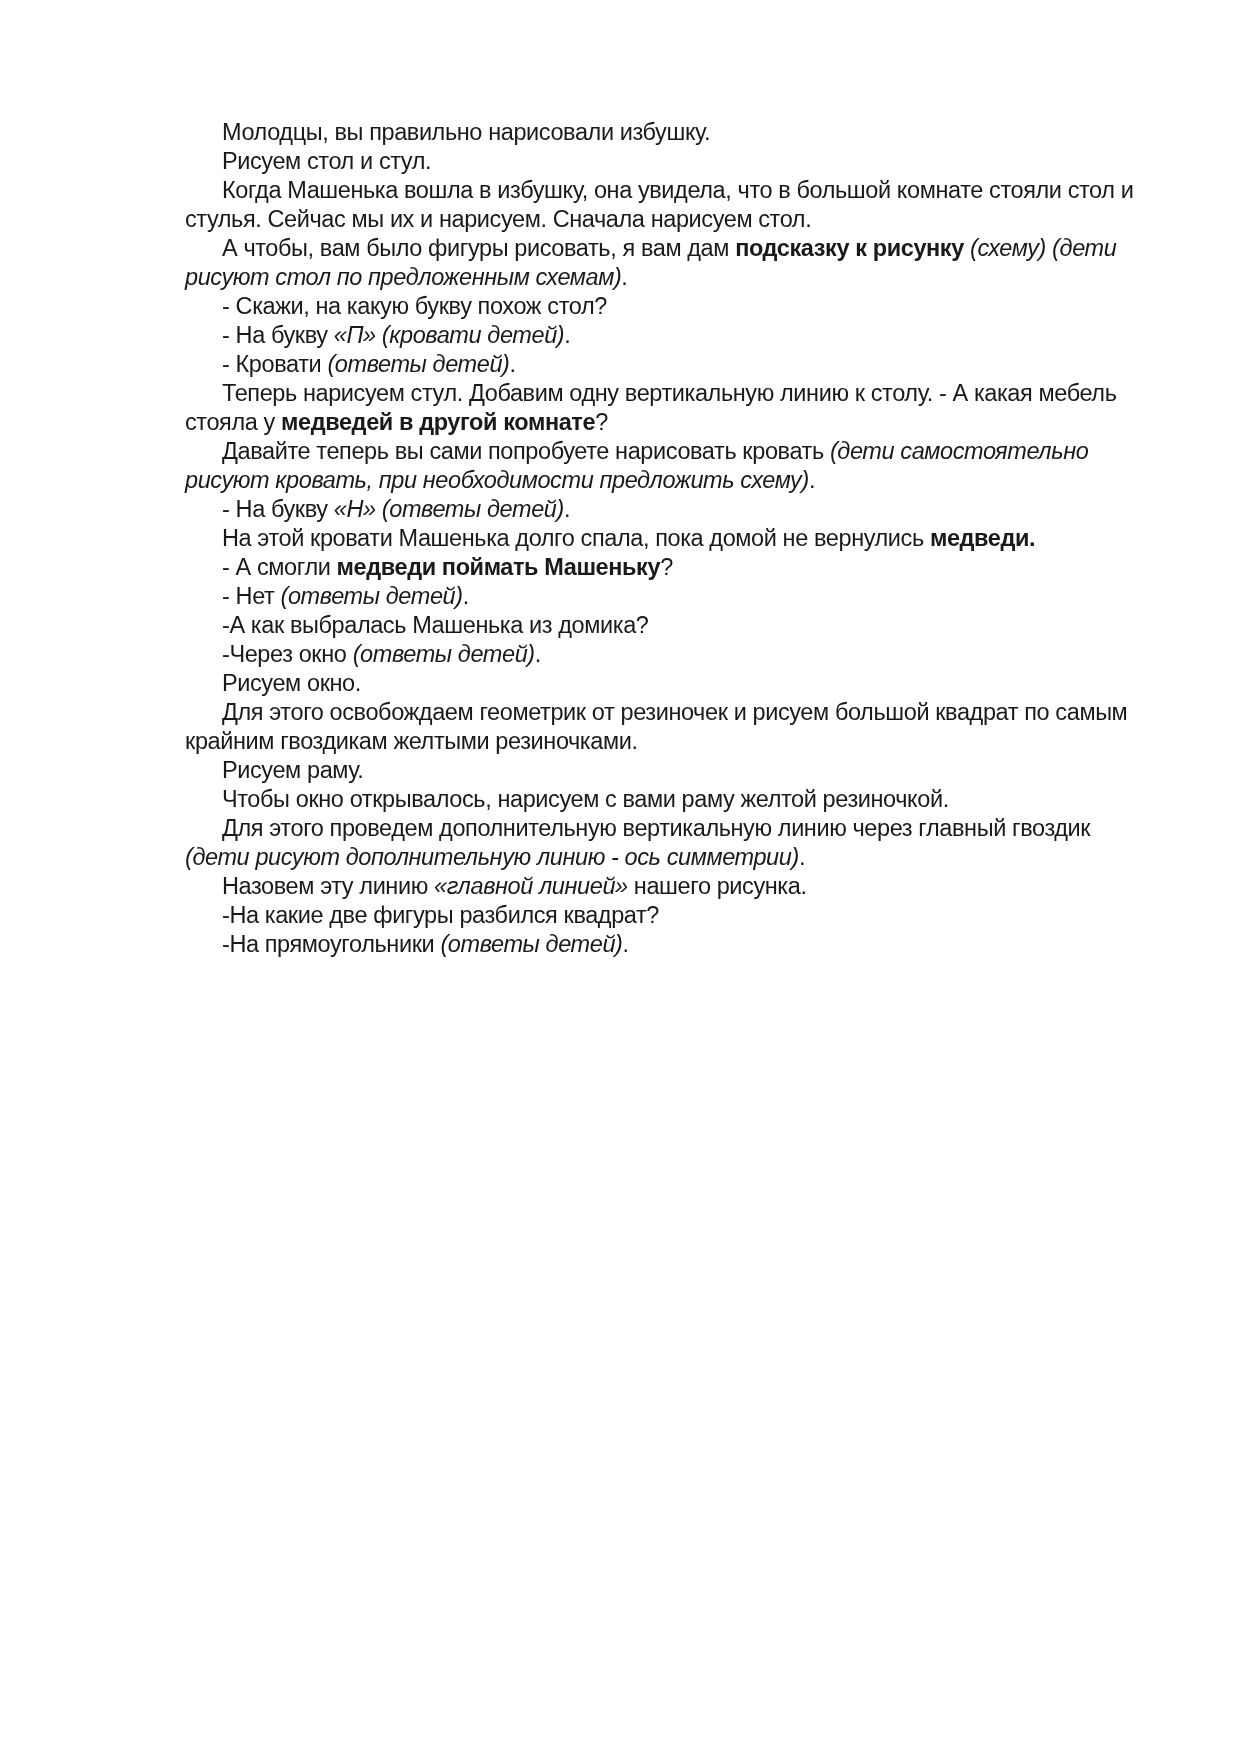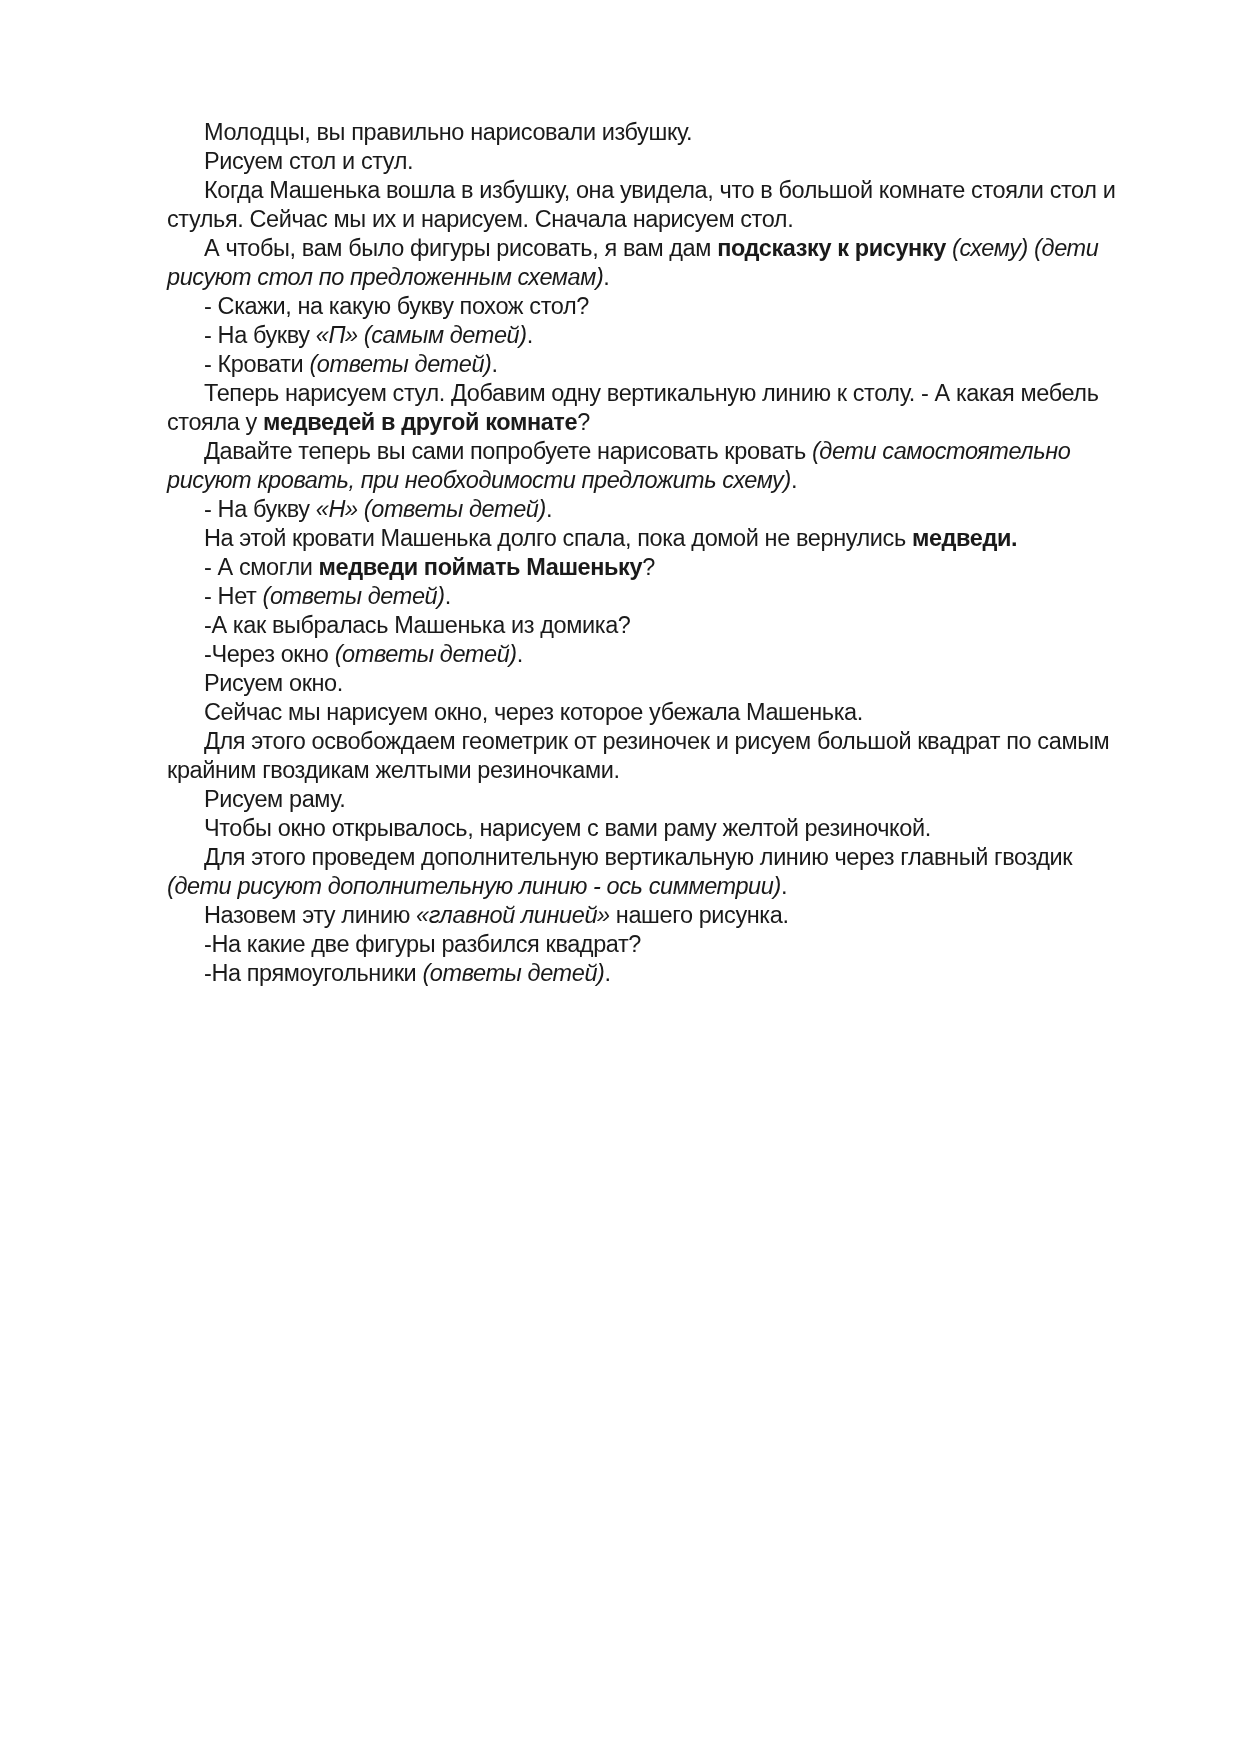--- a/index.html
+++ b/index.html
@@ -1,48 +1,47 @@
 <!DOCTYPE html>
 <html><head>
 <meta charset="utf-8">
 <style>
   html, body { margin: 0; padding: 0; background: #ffffff; }
   body { width: 1240px; height: 1754px; position: relative; overflow: hidden; }
   .page {
-    position: absolute; left: 167px; top: 118px; width: 960px;
+    position: absolute; left: 185px; top: 118px; width: 960px;
     font-family: "Liberation Sans", sans-serif;
     font-size: 23.5px; line-height: 29px; color: #1a1a1a;
     letter-spacing: -0.4px;
   }
   .p { margin: 0; text-indent: 37px; }
   .gap { }
   b { font-weight: bold; }
   i { font-style: italic; }
 </style>
 </head>
 <body>
 
 <div class="page" id="page">
     <p class="p"><span>Молодцы, вы правильно нарисовали избушку.</span></p>
     <p class="p gap"><span>Рисуем стол и стул.</span></p>
     <p class="p gap"><span>Когда Машенька вошла в избушку, она увидела, что в большой комнате стояли стол и стулья. Сейчас мы их и нарисуем. Сначала нарисуем стол.</span></p>
     <p class="p gap"><span>А чтобы, вам было фигуры рисовать, я вам дам </span><b>подсказку к рисунку</b><i> (схему) (дети рисуют стол по предложенным схемам)</i><span>.</span></p>
     <p class="p gap"><span>- Скажи, на какую букву похож стол?</span></p>
-    <p class="p gap"><span>- На букву </span><i>«П» (самым детей)</i><span>.</span></p>
+    <p class="p gap"><span>- На букву </span><i>«П» (кровати детей)</i><span>.</span></p>
     <p class="p"><span>- Кровати </span><i>(ответы детей)</i><span>.</span></p>
     <p class="p"><span>Теперь нарисуем стул. Добавим одну вертикальную линию к столу. - А какая мебель стояла у </span><b>медведей в другой комнате</b><span>?</span></p>
     <p class="p gap"><span>Давайте теперь вы сами попробуете нарисовать кровать </span><i>(дети самостоятельно рисуют кровать, при необходимости предложить схему)</i><span>.</span></p>
     <p class="p gap"><span>- На букву </span><i>«Н» (ответы детей)</i><span>.</span></p>
     <p class="p"><span>На этой кровати Машенька долго спала, пока домой не вернулись </span><b>медведи.</b></p>
     <p class="p"><span>- А смогли </span><b>медведи поймать Машеньку</b><span>?</span></p>
     <p class="p"><span>- Нет </span><i>(ответы детей)</i><span>.</span></p>
     <p class="p gap"><span>-А как выбралась Машенька из домика?</span></p>
     <p class="p gap"><span>-Через окно </span><i>(ответы детей)</i><span>.</span></p>
     <p class="p gap"><span>Рисуем окно.</span></p>
-    <p class="p gap"><span>Сейчас мы нарисуем окно, через которое убежала Машенька.</span></p>
     <p class="p gap"><span>Для этого освобождаем геометрик от резиночек и рисуем большой квадрат по самым крайним гвоздикам желтыми резиночками.</span></p>
     <p class="p gap"><span>Рисуем раму.</span></p>
     <p class="p gap"><span>Чтобы окно открывалось, нарисуем с вами раму желтой резиночкой.</span></p>
     <p class="p gap"><span>Для этого проведем дополнительную вертикальную линию через главный гвоздик </span><i>(дети рисуют дополнительную линию - ось симметрии)</i><span>.</span></p>
     <p class="p"><span>Назовем эту линию </span><i>«главной линией»</i><span> нашего рисунка.</span></p>
     <p class="p gap"><span>-На какие две фигуры разбился квадрат?</span></p>
     <p class="p gap"><span>-На прямоугольники </span><i>(ответы детей)</i><span>.</span></p>
   </div>
 
 </body></html>

